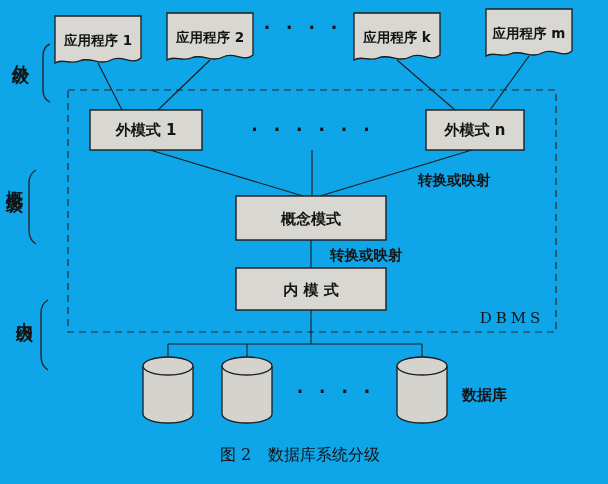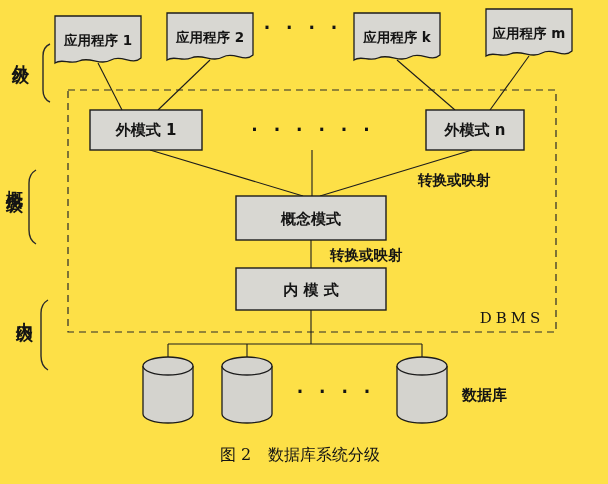--- a/index.html
+++ b/index.html
@@ -1,20 +1,20 @@
 <!DOCTYPE html>
 <html><head>
 <meta charset="utf-8">
 <style>
   html, body { margin: 0; padding: 0; background: #f8f7f3; }
   .stage {
     position: relative;
     width: 608px;
     height: 484px;
-    background: #fde047;
+    background: #0ea5e9;
     font-family: "DejaVu Sans", sans-serif;
     overflow: hidden;
   }
   svg { position: absolute; left: 0; top: 0; }
   svg text { font-family: "DejaVu Sans", sans-serif; fill: #141414; }
 
   .shape  { fill: #d8d7d2; stroke: #1c1c1c; stroke-width: 1.3; }
   .box    { fill: #d8d7d2; stroke: #1c1c1c; stroke-width: 1.4; }
   .cyl    { fill: #d4d3ce; stroke: #1c1c1c; stroke-width: 1.3; }
   .line   { stroke: #1c1c1c; stroke-width: 1.1; }

